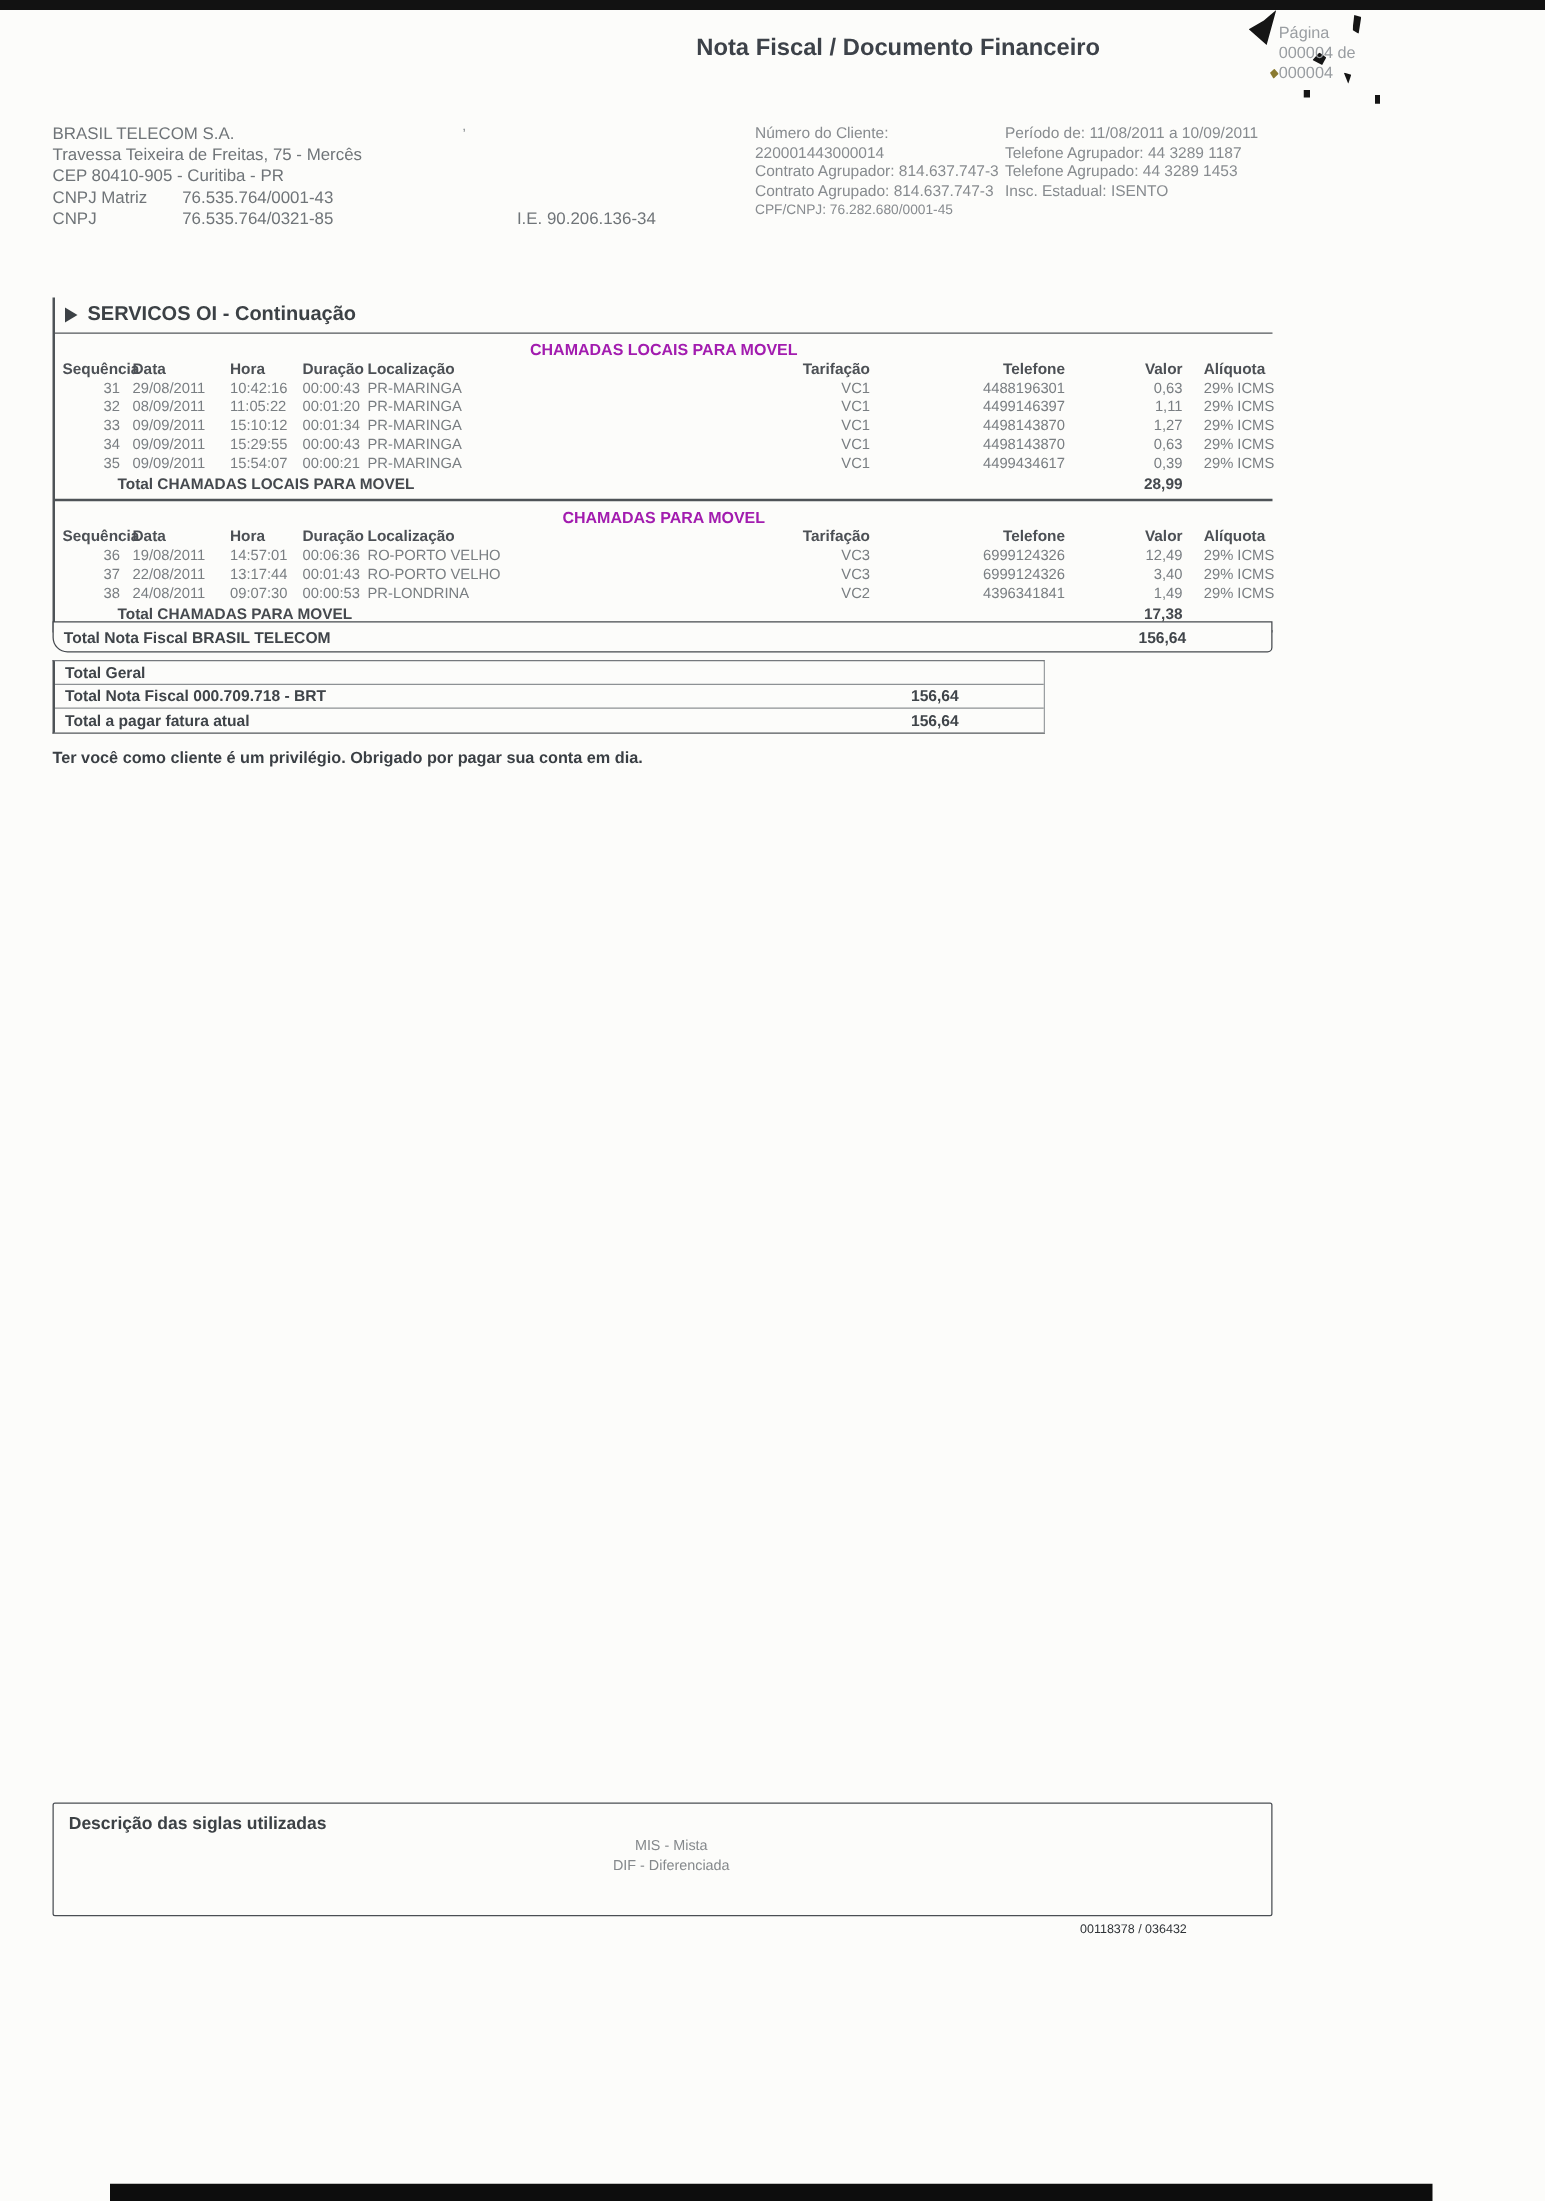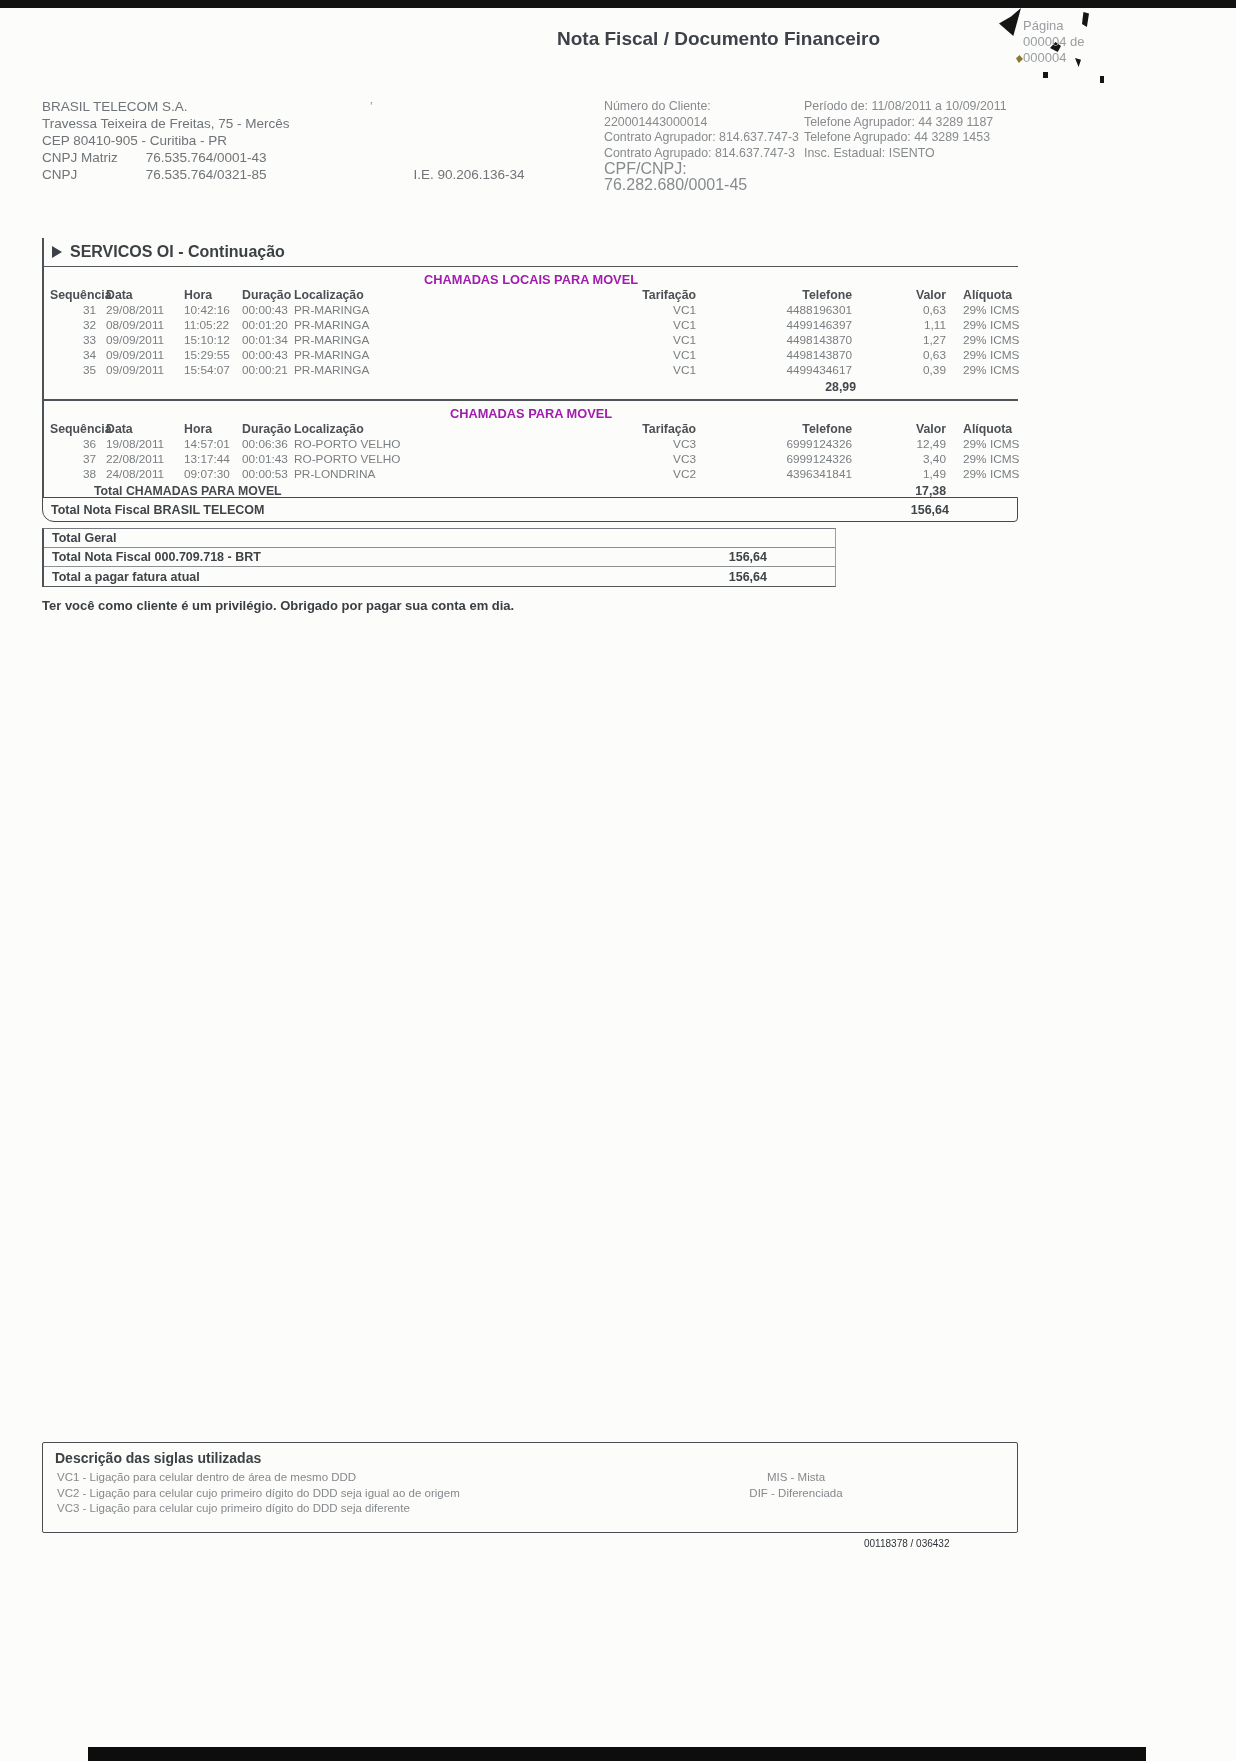--- a/index.html
+++ b/index.html
@@ -126,21 +126,21 @@
       <span class="ie">I.E. 90.206.136-34</span>
     </div>
   </div>
   <span class="scan-apos">’</span>
 
   <div class="client">
     <div class="colL">
         <div class="" style="font-size: 12.4px; line-height: 15.6px;">Número do Cliente: 220001443000014</div>
         <div class="" style="font-size: 12.4px; line-height: 15.6px;">Contrato Agrupador: 814.637.747-3</div>
         <div class="" style="font-size: 12.4px; line-height: 15.6px;">Contrato Agrupado: 814.637.747-3</div>
-        <div class="" style="font-size: 16px; line-height: 15.6px;">CPF/CNPJ: 76.282.680/0001-45</div>
+        <div class="" style="font-size: 11px; line-height: 15.6px;">CPF/CNPJ: 76.282.680/0001-45</div>
       </div>
     <div class="colR">
         <div class="" style="font-size: 12.4px; line-height: 15.6px;">Período de: 11/08/2011 a 10/09/2011</div>
         <div class="" style="font-size: 12.4px; line-height: 15.6px;">Telefone Agrupador: 44 3289 1187</div>
         <div class="" style="font-size: 12.4px; line-height: 15.6px;">Telefone Agrupado: 44 3289 1453</div>
         <div class="" style="font-size: 12.4px; line-height: 15.6px;">Insc. Estadual: ISENTO</div>
       </div>
   </div>
 
   <div class="main-box">
@@ -213,20 +213,21 @@
             <span class="c c2">15:54:07</span>
             <span class="c c3">00:00:21</span>
             <span class="c c4">PR-MARINGA</span>
             <span class="c c5">VC1</span>
             <span class="c c6">4499434617</span>
             <span class="c c7">0,39</span>
             <span class="c c8">29% ICMS</span>
           </div>
         </div>
       <div class="total-row">
+        <span class="tlabel">Total CHAMADAS LOCAIS PARA MOVEL</span>
         <span class="tvalue">28,99</span>
         <span></span>
       </div>
     </div>
 
     <div class="tbl-divider"></div>
 
     <div class="tbl">
       <div class="tbl-title">CHAMADAS PARA MOVEL</div>
       <div class="trow thead">
@@ -302,25 +303,20 @@
       <span class="tg-label">Total a pagar fatura atual</span>
       <span class="tg-value">156,64</span>
     </div>
   </div>
 
   <div class="message">Ter você como cliente é um privilégio. Obrigado por pagar sua conta em dia.</div>
 
   <div class="legend-box">
     <div class="legend-title">Descrição das siglas utilizadas</div>
     <div class="legend-cols">
-      <div class="legend-col2">
-          <div class="legend-item">VC1 - Ligação para celular dentro de área de mesmo DDD</div>
-          <div class="legend-item">VC2 - Ligação para celular cujo primeiro dígito do DDD seja igual ao de origem</div>
-          <div class="legend-item">VC3 - Ligação para celular cujo primeiro dígito do DDD seja diferente</div>
-        </div>
       <div class="legend-col3">
           <div class="legend-item">MIS - Mista</div>
           <div class="legend-item">DIF - Diferenciada</div>
         </div>
     </div>
   </div>
 
   <div class="footer-code">00118378 / 036432</div>
 
   <div class="bottombar"></div>

